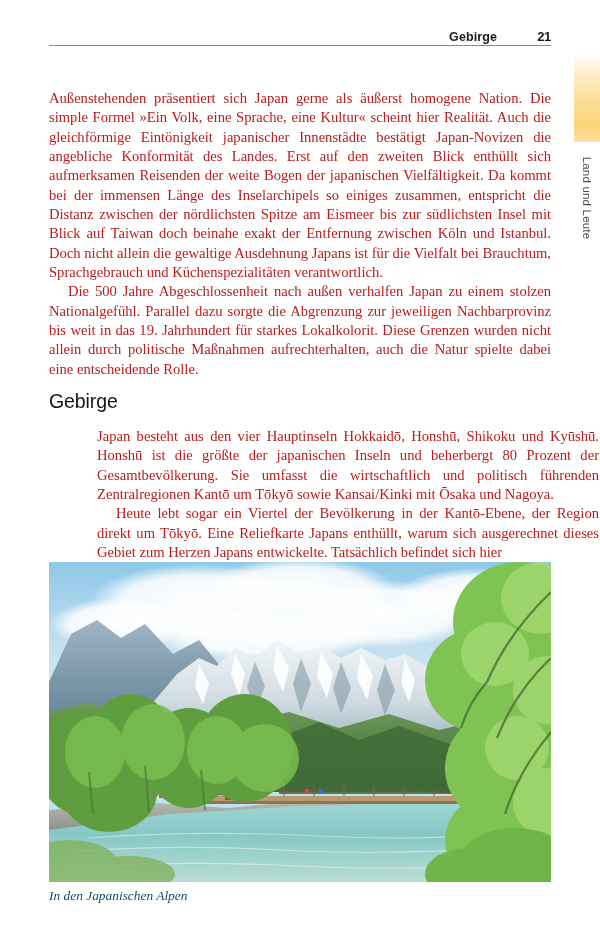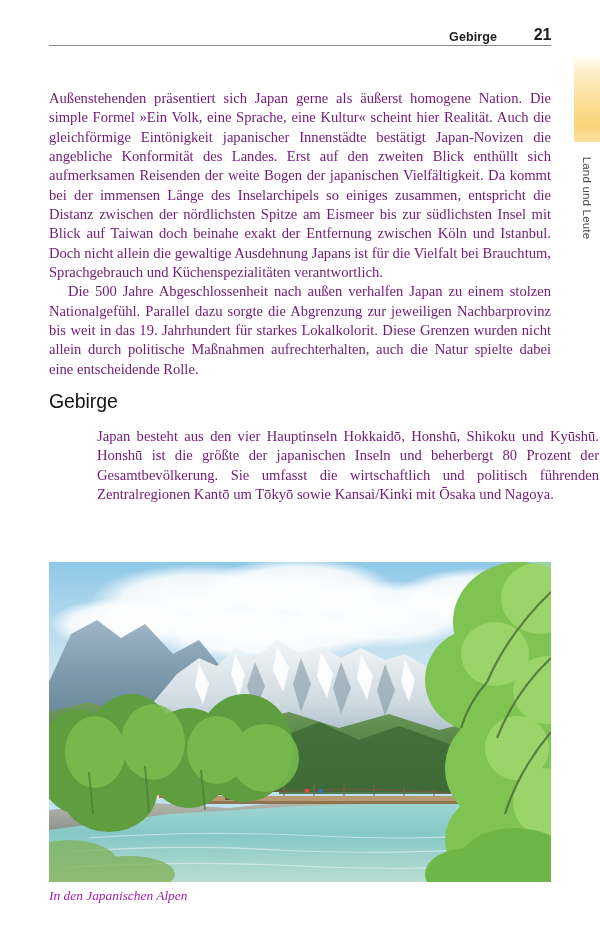--- a/index.html
+++ b/index.html
@@ -39,21 +39,21 @@
     font-size: 12.5px;
     color: #1b1b1b;
     letter-spacing: 0.1px;
   }
   .running-head .rh-title {
     margin-right: 34px;
   }
   .running-head .rh-folio {
     min-width: 20px;
     text-align: right;
-    font-size: 16px;
+    font-size: 13px;
     letter-spacing: -0.3px;
   }
 
   .head-rule {
     position: absolute;
     left: 49px;
     top: 45px;
     width: 502px;
     height: 1px;
     background: #8a8a8a;
@@ -87,21 +87,21 @@
   
   .col {
     position: absolute;
     left: 49px;
     width: 502px;
     font-size: 14.6px;
     line-height: 19.35px;
     text-align: justify;
     text-justify: inter-word;
     hyphens: manual;
-    color: #701a75;
+    color: #b91c1c;
   }
   .col.block-a { top: 89px; }
   .col.block-b { top: 427px; margin-left: 48px; }
 
   .col p {
     margin: 0;
   }
   .col p.indent {
     text-indent: 19px;
   }
@@ -165,21 +165,21 @@
   }
   .photo svg { display: block; width: 100%; height: 100%; }
 
   .caption {
     position: absolute;
     left: 49px;
     top: 888px;
     width: 502px;
     font-style: italic;
     font-size: 13.4px;
-    color: #a21caf;
+    color: #0c4a6e;
   }
 </style>
 </head>
 <body>
 
 <div class="page">
 
   <div class="running-head">
     <span class="rh-title">Gebirge</span>
     <span class="rh-folio">21</span>
@@ -189,20 +189,21 @@
 
   <div class="col block-a">
     <p>Außenstehenden präsentiert sich Japan gerne als äußerst homogene Nation. Die simple Formel »Ein Volk, eine Sprache, eine Kultur« scheint hier Realität. Auch die gleichförmige Eintönigkeit japanischer Innenstädte bestätigt Japan-Novizen die angebliche Konformität des Landes. Erst auf den zweiten Blick enthüllt sich aufmerksamen Reisenden der weite Bogen der japanischen Vielfältigkeit. Da kommt bei der immensen Länge des Inselarchipels so einiges zusammen, entspricht die Distanz zwischen der nördlichsten Spitze am Eismeer bis zur südlichsten Insel mit Blick auf Taiwan doch beinahe exakt der Entfernung zwischen Köln und Istanbul. Doch nicht allein die gewaltige Ausdehnung Japans ist für die Vielfalt bei Brauchtum, Sprachgebrauch und Küchenspezialitäten verantwortlich.</p>
     <p class="indent">Die 500 Jahre Abgeschlossenheit nach außen verhalfen Japan zu einem stolzen Nationalgefühl. Parallel dazu sorgte die Abgrenzung zur jeweiligen Nachbarprovinz bis weit in das 19. Jahrhundert für starkes Lokalkolorit. Diese Grenzen wurden nicht allein durch politische Maßnahmen aufrechterhalten, auch die Natur spielte dabei eine entscheidende Rolle.</p>
   </div>
 
   <h2 class="h2">Gebirge</h2>
 
   <div class="col block-b">
     <p>Japan besteht aus den vier Hauptinseln Hokkaidō, Honshū, Shikoku und Kyūshū. Honshū ist die größte der japanischen Inseln und beherbergt 80 Prozent der Gesamtbevölkerung. Sie umfasst die wirtschaftlich und politisch führenden Zentralregionen Kantō um Tōkyō sowie Kansai/Kinki mit Ōsaka und Nagoya.</p>
+    <p class="indent">Heute lebt sogar ein Viertel der Bevölkerung in der Kantō-Ebene, der Region direkt um Tōkyō. Eine Reliefkarte Japans enthüllt, warum sich ausgerechnet dieses Gebiet zum Herzen Japans entwickelte. Tatsächlich befindet sich hier</p>
   </div>
 
   <div class="thumb-tab"></div>
   <div class="thumb-label">
     <span>Land und Leute</span>
   </div>
 
   <figure class="figure" style="margin:0;">
     <div class="photo">
       <svg viewBox="0 0 502 320" preserveAspectRatio="none" role="img">

